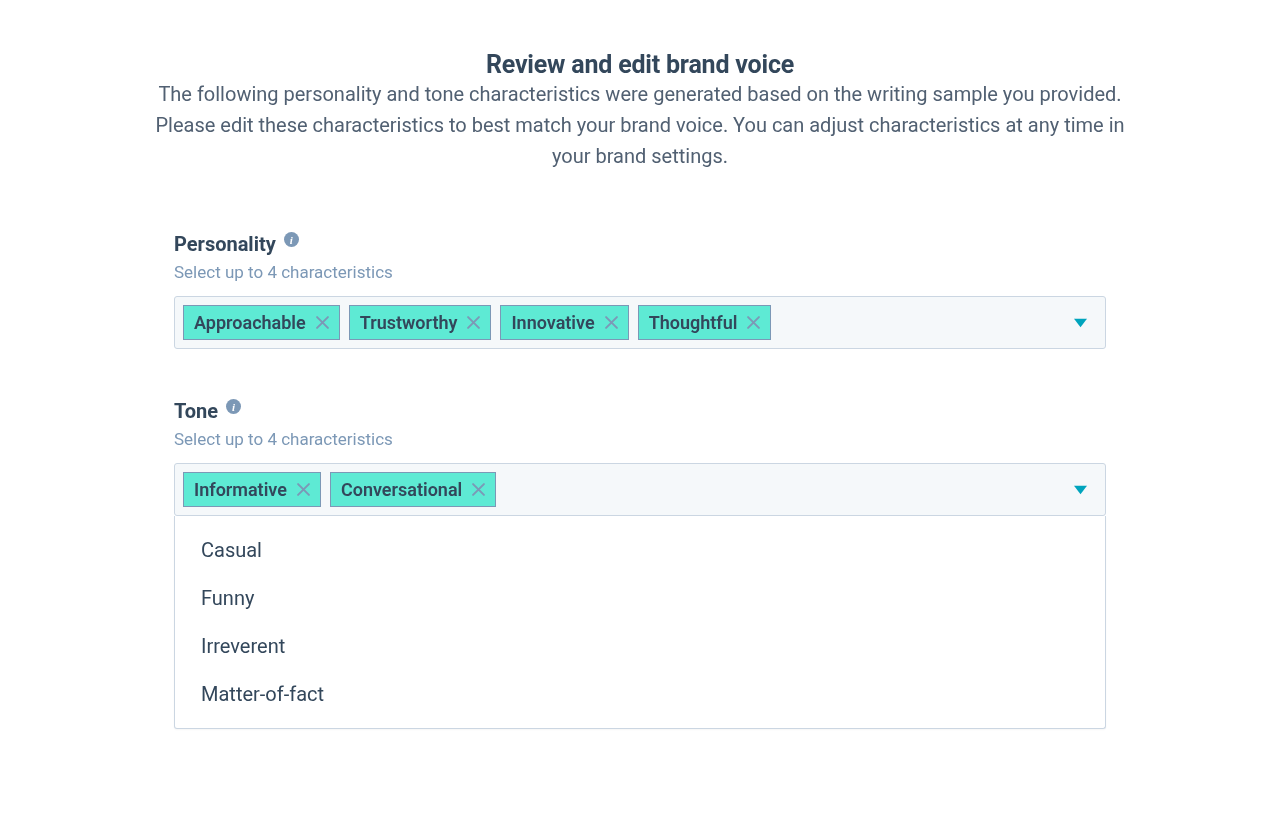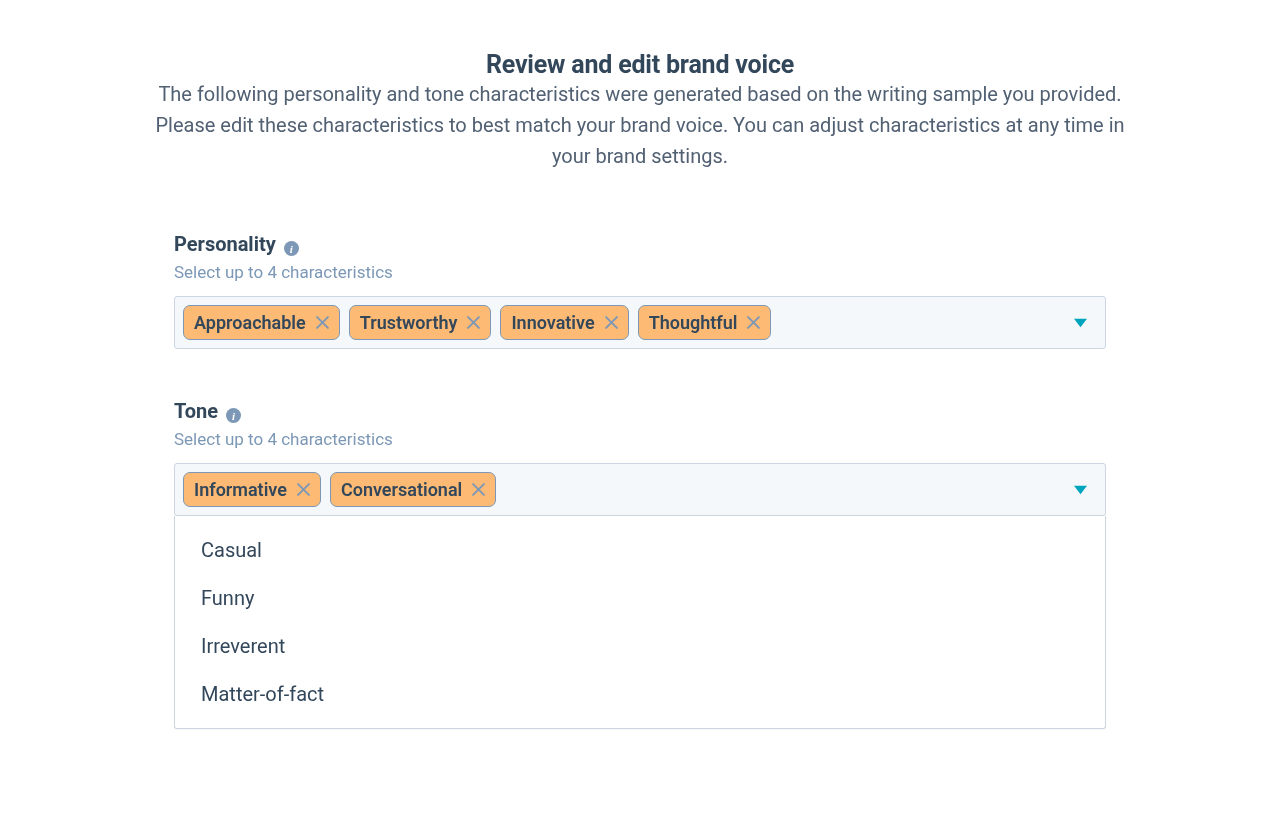--- a/index.html
+++ b/index.html
@@ -33,21 +33,21 @@
   }
   .form-block {
     width: 932px;
     margin: 0 auto;
   }
   .field-group {
     margin-bottom: 50px;
   }
   .label-row {
     display: flex;
-    align-items: flex-end;
+    align-items: flex-start;
     gap: 8px;
     margin-bottom: 6px;
   }
   .label-text {
     font-size: 20px;
     font-weight: 700;
     color: #33475b;
   }
   .info-icon {
     width: 15px;
@@ -77,23 +77,23 @@
     min-height: 50px;
     padding: 8px 50px 8px 8px;
     display: flex;
     flex-wrap: wrap;
     gap: 9px;
     align-items: center;
   }
   .tag {
     display: inline-flex;
     align-items: center;
-    background: #fdba74;
+    background: #5eead4;
     border: 1px solid #7c98b6;
-    border-radius: 7px;
+    border-radius: 0;
     padding: 6px 10px;
     gap: 10px;
   }
   .tag-label {
     font-size: 18px;
     font-weight: 600;
     color: #33475b;
   }
   .tag-remove {
     color: #7c98b6;

